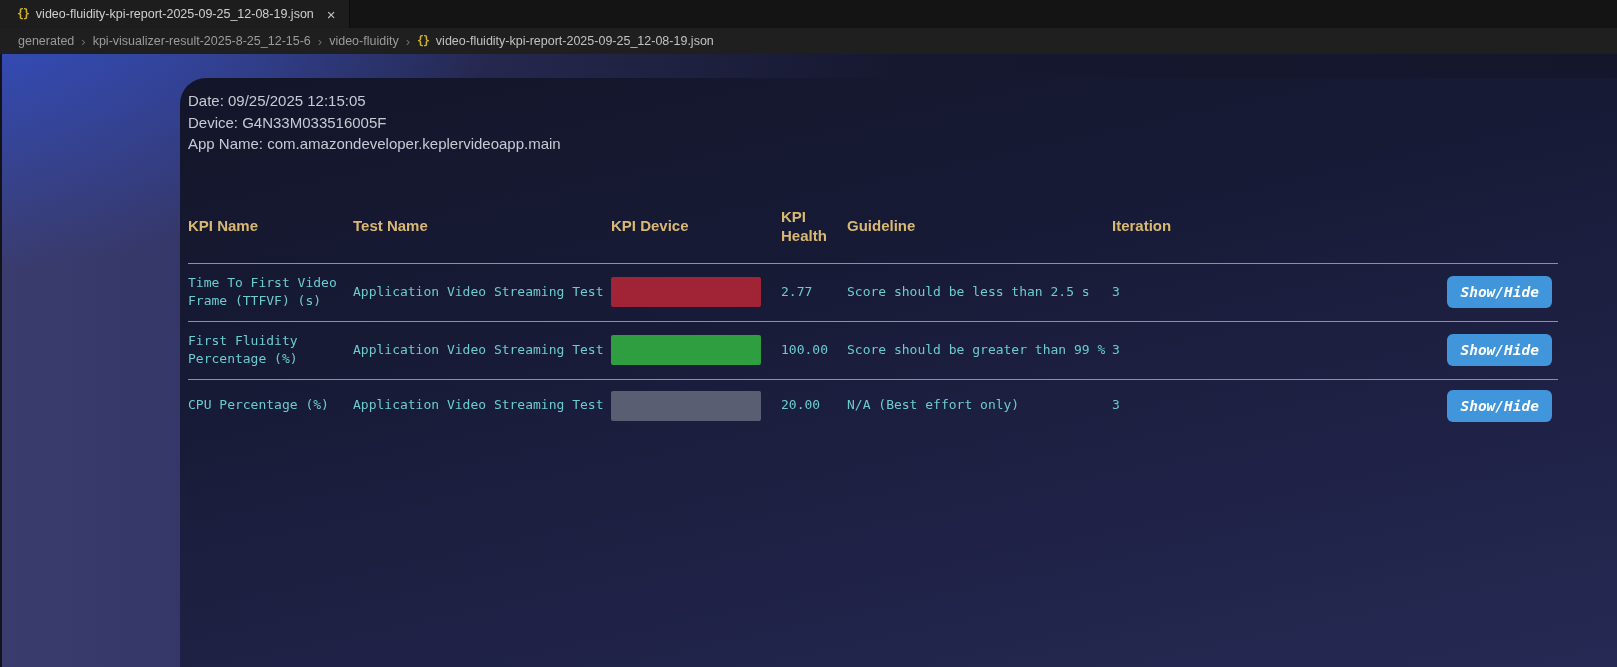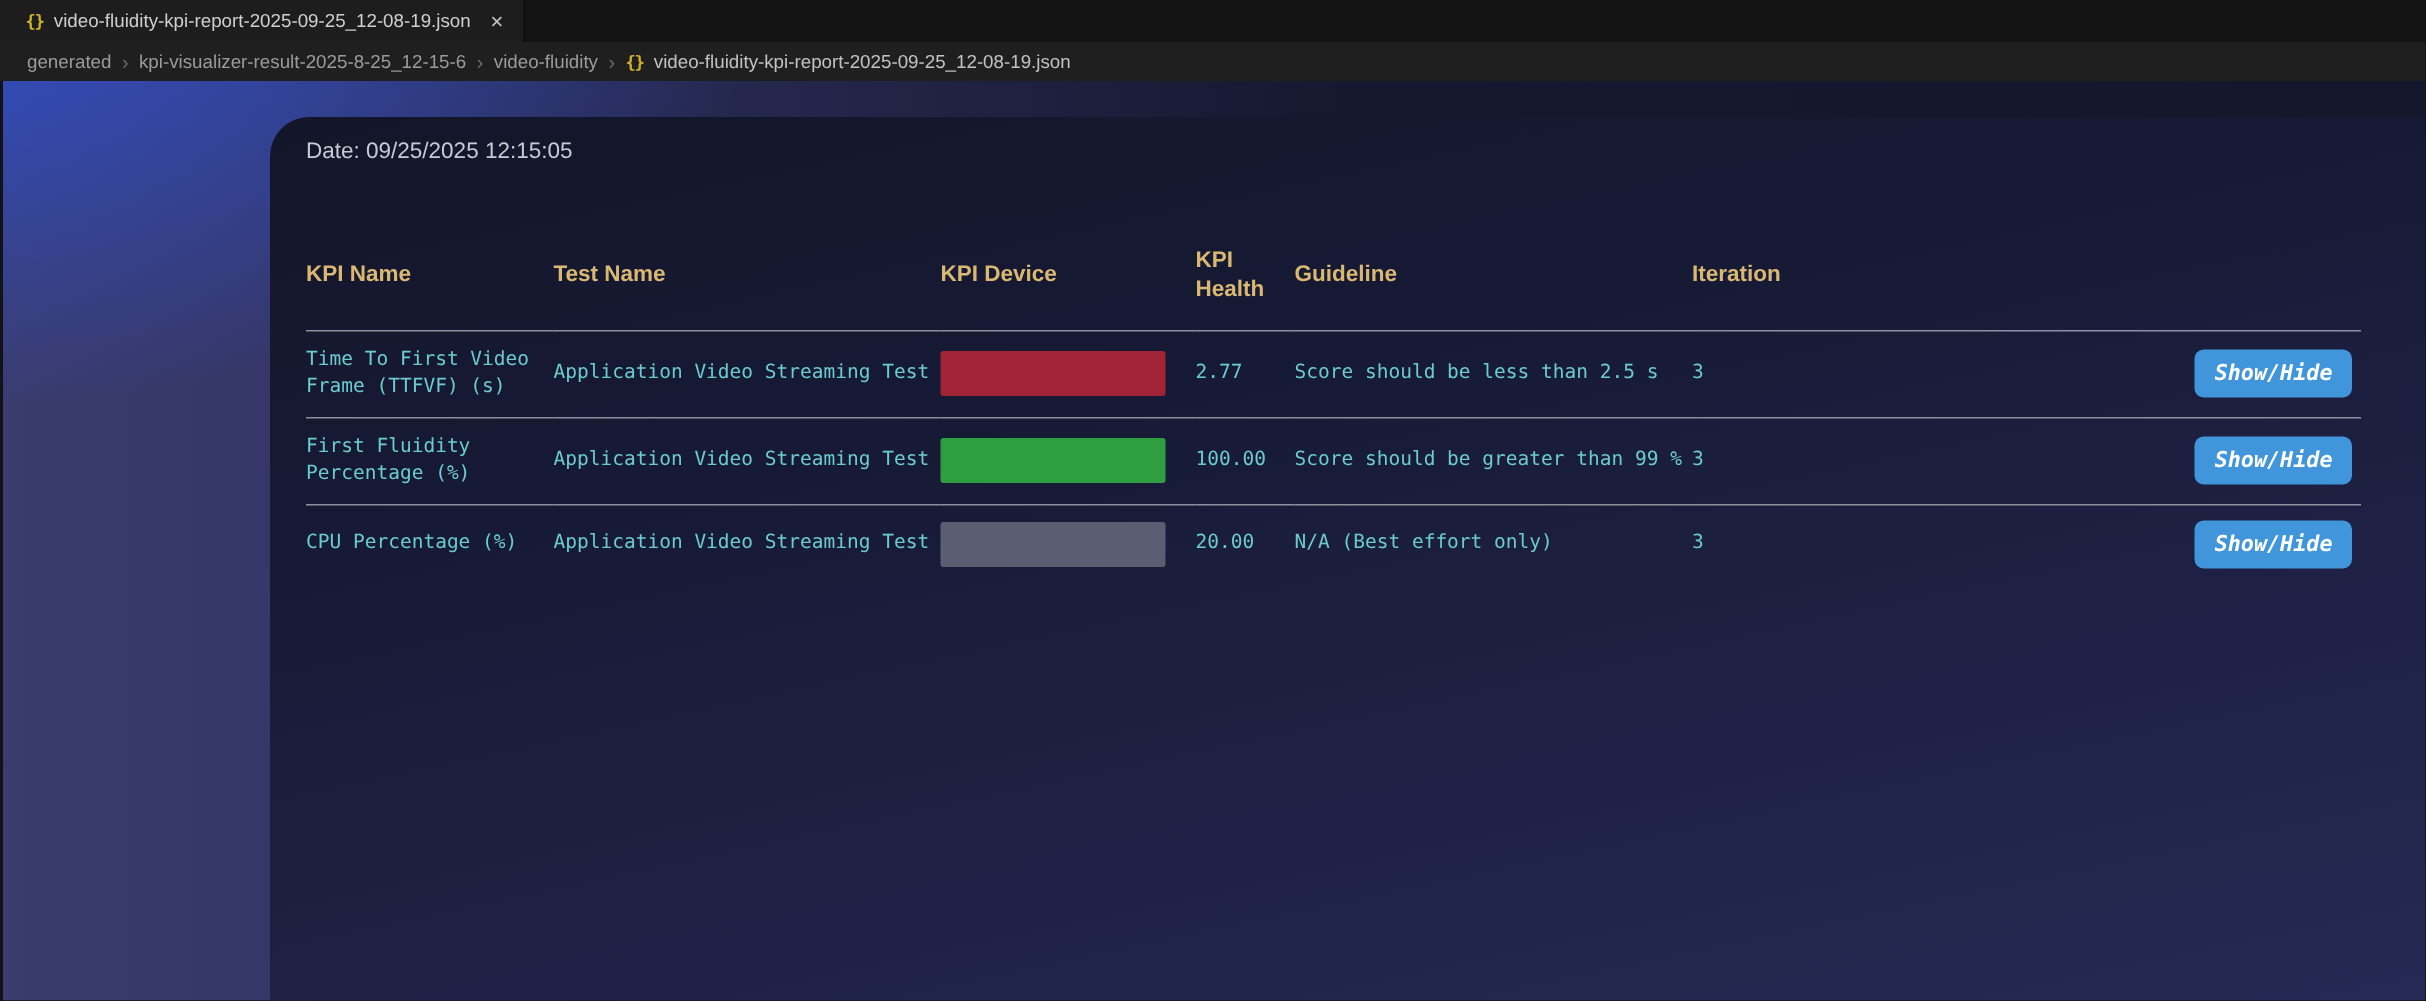--- a/index.html
+++ b/index.html
@@ -63,21 +63,21 @@
     border-left: 2px solid #121218;
     background:
       radial-gradient(1000px 480px at -90px -70px, rgba(47, 82, 216, 0.9) 0%, rgba(47, 82, 216, 0) 60%),
       linear-gradient(to right, #3a3c6e 0px, #353768 180px, #272a52 430px, #16182f 900px, #14162c 100%);
   }
   .panel {
     position: absolute;
     left: 178px; top: 24px; right: 0; bottom: 0;
     border-top-left-radius: 26px;
     background: linear-gradient(168deg, #131629 0%, #171a35 35%, #1f2246 70%, #262953 100%);
-    padding: 12px 57px 0 24px;
+    padding: 12px 57px 0 8px;
   }
 
   .meta { color: #c7c9d3; font-size: 15px; line-height: 21.5px; }
 
   table.kpi {
     border-collapse: collapse;
     table-layout: fixed;
     width: 1370px;
     margin-top: 46px;
   }
@@ -143,20 +143,22 @@
   <span class="crumb-sep">›</span>
   <span class="json-icon">{}</span>
   <span class="crumb-file">video-fluidity-kpi-report-2025-09-25_12-08-19.json</span>
 </div>
 
 <div class="preview">
   <div class="panel">
 
     <div class="meta">
       <div>Date: 09/25/2025 12:15:05</div>
+      <div>Device: G4N33M033516005F</div>
+      <div>App Name: com.amazondeveloper.keplervideoapp.main</div>
     </div>
 
     <table class="kpi">
       <colgroup>
         <col style="width:165px">
           <col style="width:258px">
           <col style="width:170px">
         <col style="width:66px">
           <col style="width:265px">
           <col style="width:286px">

